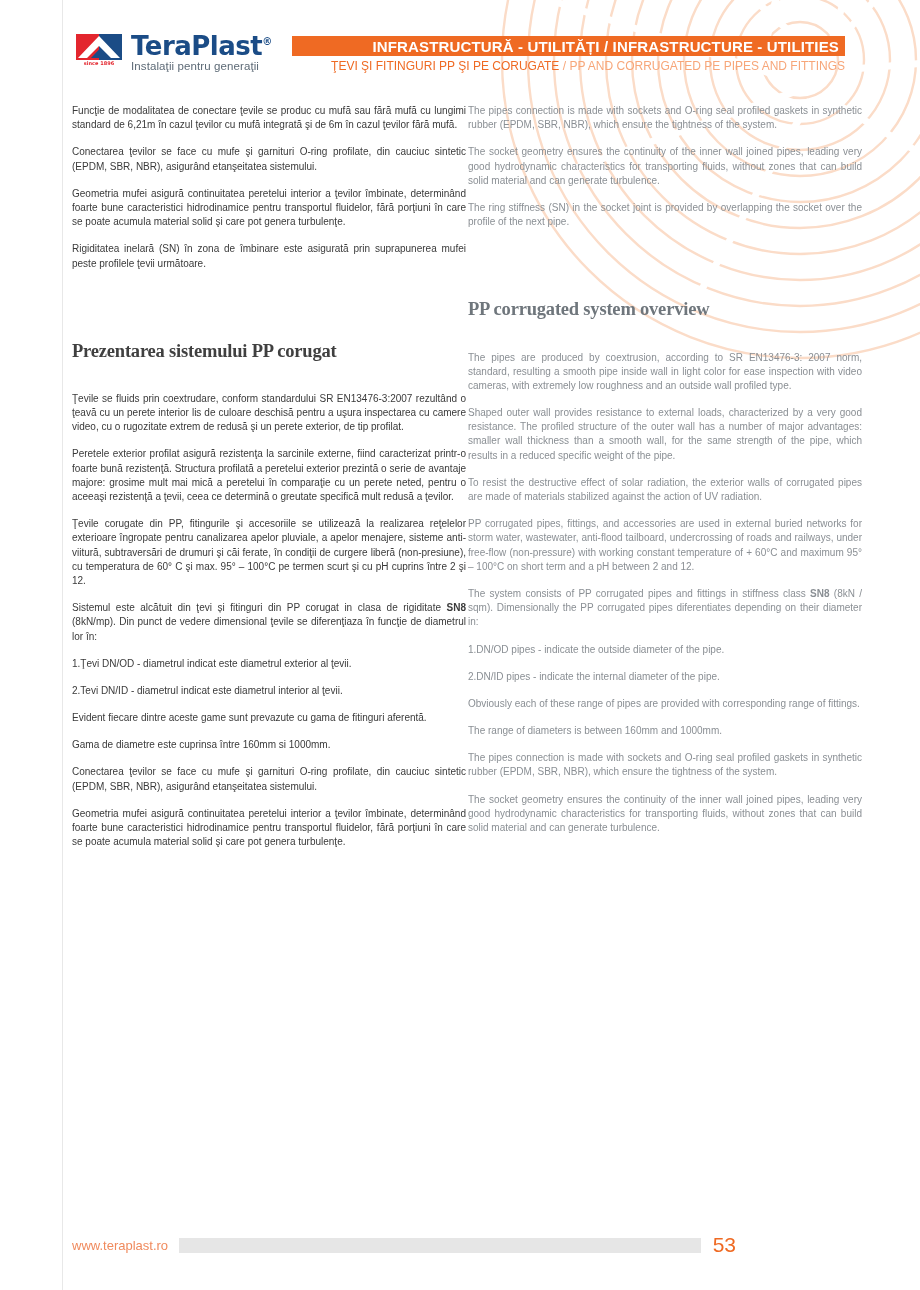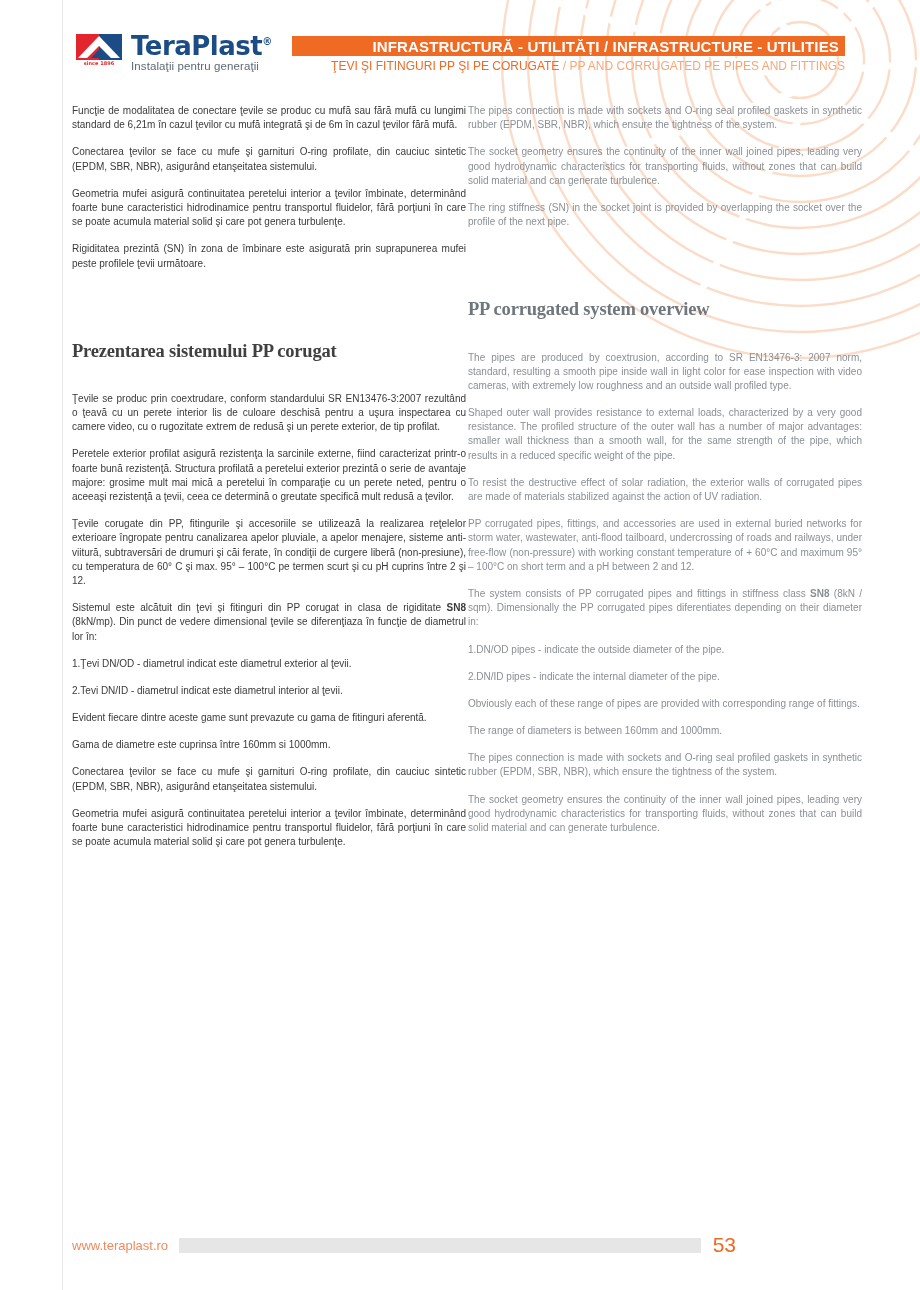--- a/index.html
+++ b/index.html
@@ -252,27 +252,27 @@
 
     <div id="header-sub"><span class="strong">ŢEVI ŞI FITINGURI PP ŞI PE CORUGATE</span><span class="light"> / </span><span class="light">PP AND CORRUGATED PE PIPES AND FITTINGS</span></div>
   </div>
 
   <div id="columns">
 
     <div class="col" id="col-left">
       <p class="para">Funcţie de modalitatea de conectare ţevile se produc cu mufă sau fără mufă cu lungimi standard de 6,21m în cazul ţevilor cu mufă integrată şi de 6m în cazul ţevilor fără mufă.</p>
       <p class="para">Conectarea ţevilor se face cu mufe şi garnituri O-ring profilate, din cauciuc sintetic (EPDM, SBR, NBR), asigurând etanşeitatea sistemului.</p>
       <p class="para">Geometria mufei asigură continuitatea peretelui interior a ţevilor îmbinate, determinând foarte bune caracteristici hidrodinamice pentru transportul fluidelor, fără porţiuni în care se poate acumula material solid şi care pot genera turbulenţe.</p>
-      <p class="para">Rigiditatea prezintă (SN) în zona de îmbinare este asigurată prin suprapunerea mufei peste profilele ţevii următoare.</p>
+      <p class="para">Rigiditatea inelară (SN) în zona de îmbinare este asigurată prin suprapunerea mufei peste profilele ţevii următoare.</p>
 
       <div class="spacer-head"></div>
       <h2 class="section-head" id="head-left">Prezentarea sistemului PP corugat</h2>
       <div class="spacer-head-gap"></div>
 
-      <p class="para">Ţevile se produc prin coextrudare, conform standardului SR EN13476-3:2007 rezultând o ţeavă cu un perete interior lis de culoare deschisă pentru a uşura inspectarea cu camere video, cu o rugozitate extrem de redusă şi un perete exterior, de tip profilat.</p>
+      <p class="para">Ţevile se fluids prin coextrudare, conform standardului SR EN13476-3:2007 rezultând o ţeavă cu un perete interior lis de culoare deschisă pentru a uşura inspectarea cu camere video, cu o rugozitate extrem de redusă şi un perete exterior, de tip profilat.</p>
       <p class="para">Peretele exterior profilat asigură rezistenţa la sarcinile externe, fiind caracterizat printr-o foarte bună rezistenţă. Structura profilată a peretelui exterior prezintă o serie de avantaje majore: grosime mult mai mică a peretelui în comparaţie cu un perete neted, pentru o aceeaşi rezistenţă a ţevii, ceea ce determină o greutate specifică mult redusă a ţevilor.</p>
       <p class="para">Ţevile corugate din PP, fitingurile şi accesoriile se utilizează la realizarea reţelelor exterioare îngropate pentru canalizarea apelor pluviale, a apelor menajere, sisteme anti-viitură, subtraversări de drumuri şi căi ferate, în condiţii de curgere liberă (non-presiune), cu temperatura de 60° C şi max. 95° – 100°C pe termen scurt şi cu pH cuprins între 2 şi 12.</p>
 
       <p class="para"><span>Sistemul este alcătuit din ţevi și fitinguri din PP corugat in clasa de rigiditate </span><b class="bold">SN8</b><span> (8kN/mp). Din punct de vedere dimensional ţevile se diferenţiaza în funcţie de diametrul lor în:</span></p>
 
       <p class="para last-left">1.Ţevi DN/OD - diametrul indicat este diametrul exterior al ţevii.</p>
       <p class="para last-left">2.Tevi DN/ID - diametrul indicat este diametrul interior al ţevii.</p>
 
       <p class="para">Evident fiecare dintre aceste game sunt prevazute cu gama de fitinguri aferentă.</p>
       <p class="para last-left">Gama de diametre este cuprinsa între 160mm si 1000mm.</p>

